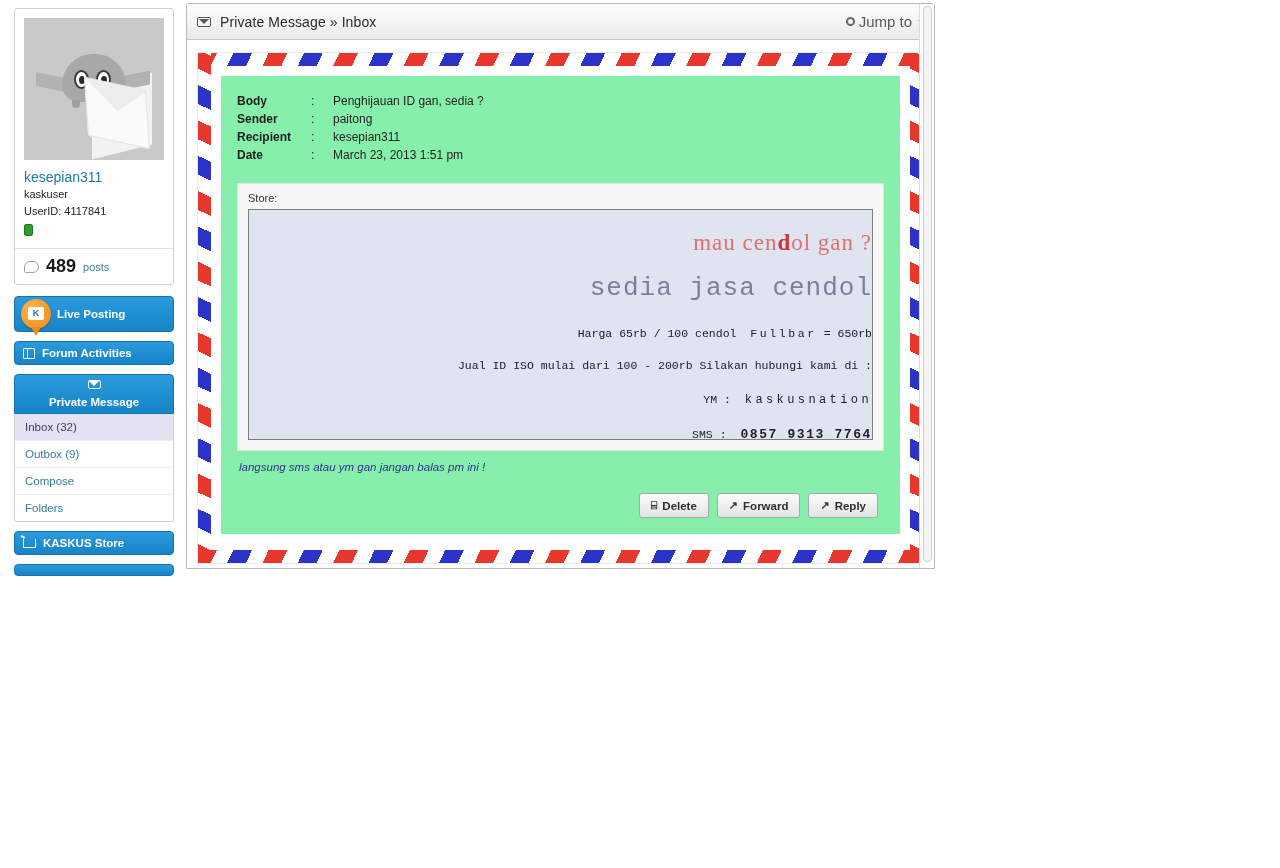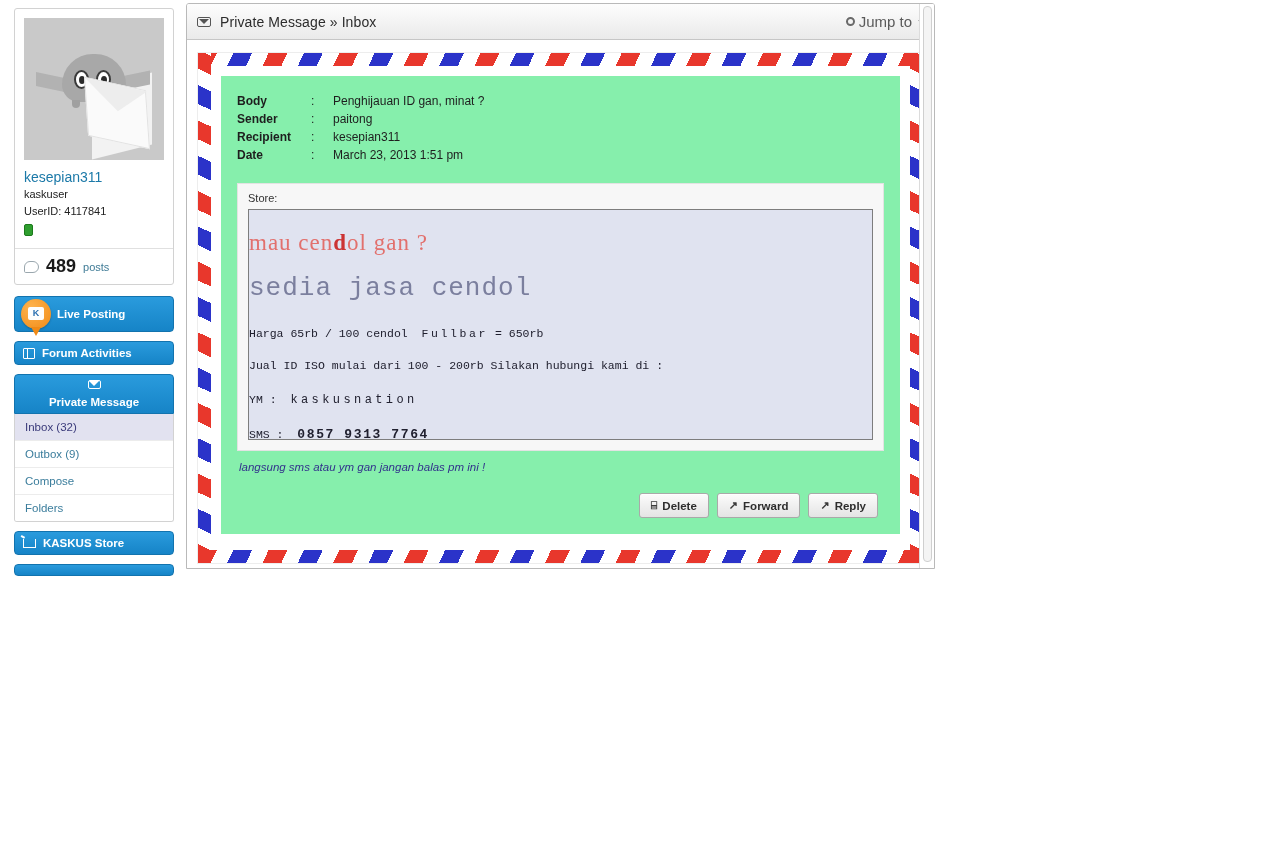--- a/index.html
+++ b/index.html
@@ -317,21 +317,21 @@
     border: 1px solid #e3e3e3;
     background: #f7f7f7;
     padding: 8px 10px 10px 10px;
   }
   .code-label { font-size: 11px; color: #333; margin-bottom: 5px; }
   .code-box {
     background: #e0e3f0;
     border: 1px solid #7d7d7d;
     height: 231px;
     padding: 14px 0 0 0;
-    text-align: left;
+    text-align: right;
     overflow: hidden;
   }
   .cl1 {
     font-family: "Liberation Serif", serif;
     font-size: 23px; color: #e2706d;
     letter-spacing: 1px;
     margin-top: 6px;
   }
   .cl1 b { color: #c33; font-weight: bold; }
   .cl2 {
@@ -496,21 +496,21 @@
       <div class="stripe-side left"></div>
       <div class="stripe-side right"></div>
 
       <div class="mail-inner">
 
         <table class="meta">
           <tbody>
               <tr>
             <td class="meta-k">Body</td>
             <td class="meta-c">:</td>
-            <td>Penghijauan ID gan, minat ?</td>
+            <td>Penghijauan ID gan, sedia ?</td>
           </tr>
           <tr>
             <td class="meta-k">Sender</td>
             <td class="meta-c">:</td>
             <td class="link">paitong</td>
           </tr>
           <tr>
             <td class="meta-k">Recipient</td>
             <td class="meta-c">:</td>
             <td class="link">kesepian311</td>

